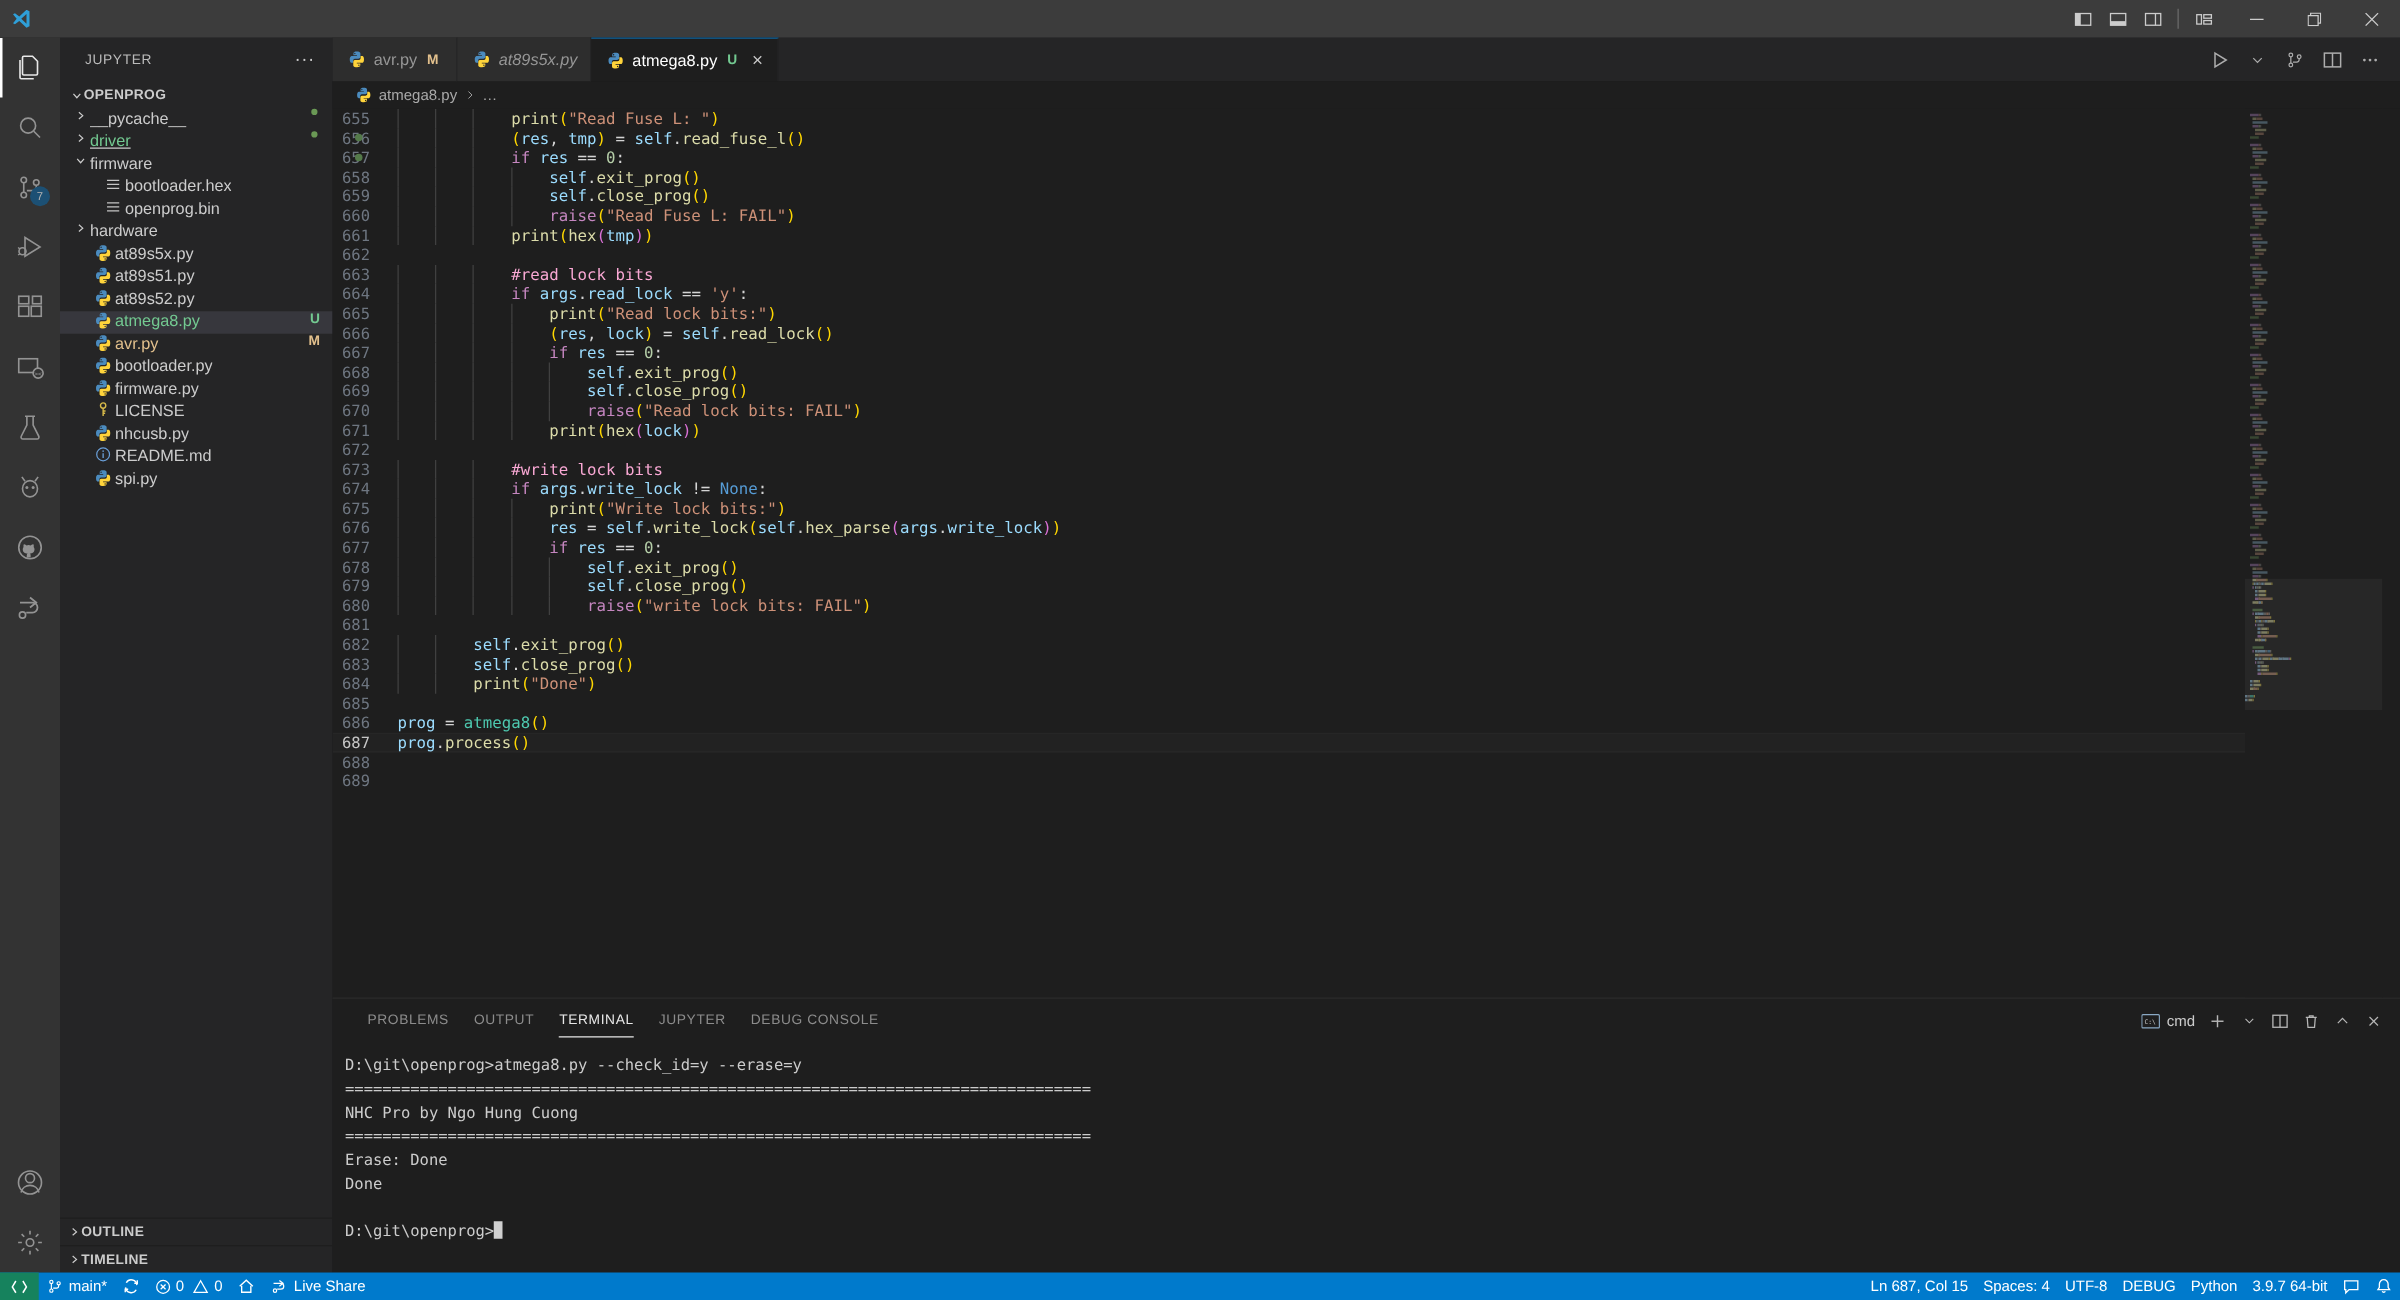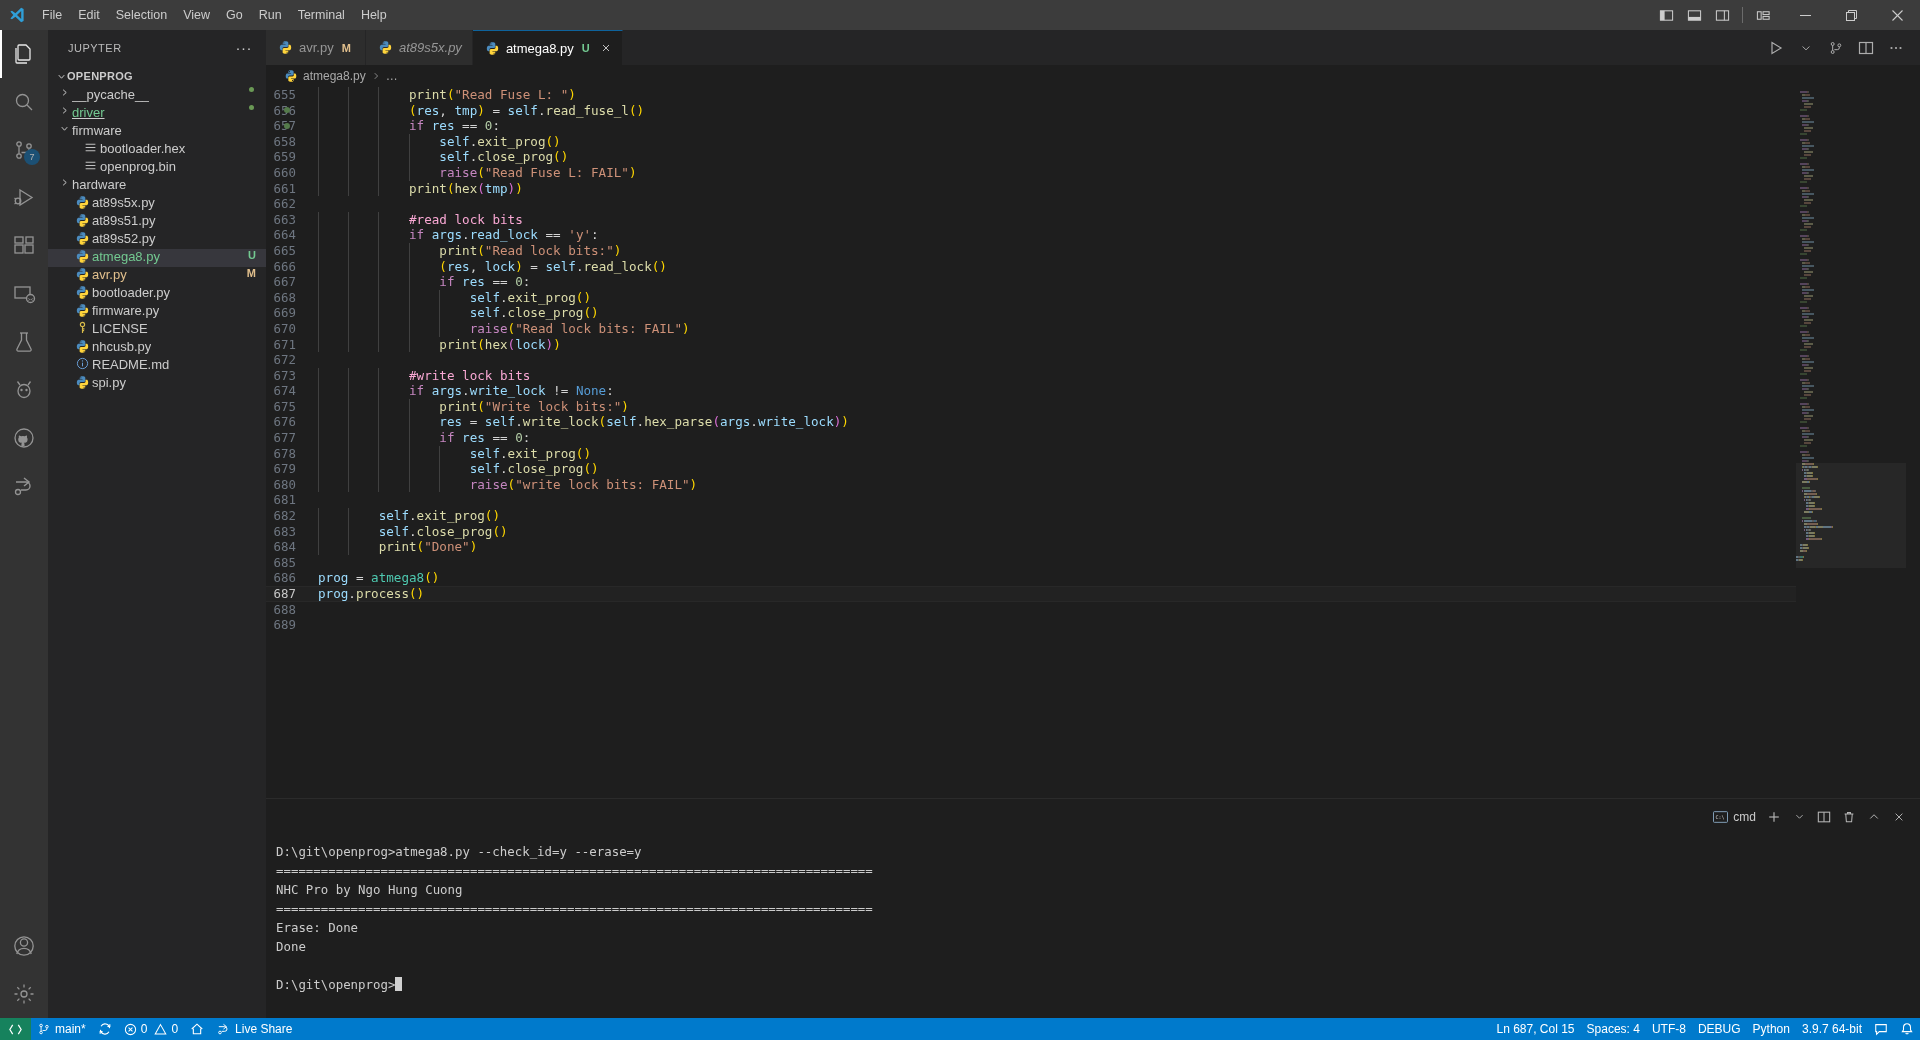--- a/index.html
+++ b/index.html
@@ -207,30 +207,20 @@
 </head>
 <body>
 
 <div class="app">
 
   <div class="titlebar">
     <div class="vs-logo">
       <svg width="18" height="18" viewBox="0 0 24 24">
           <path fill="#2f9fd8" d="M17.6 2.4 9.9 9.7 5.3 6.2 3.2 7.2l3.9 4.8-3.9 4.8 2.1 1 4.6-3.5 7.7 7.3 3.2-1.6V4l-3.2-1.6zm0 4.4v10.4l-5.6-5.2 5.6-5.2z"></path>
         </svg>
-    </div>
-    <div class="menu">
-      <div class="menu-item">File</div>
-      <div class="menu-item">Edit</div>
-      <div class="menu-item">Selection</div>
-      <div class="menu-item">View</div>
-      <div class="menu-item">Go</div>
-      <div class="menu-item">Run</div>
-      <div class="menu-item">Terminal</div>
-      <div class="menu-item">Help</div>
     </div>
     <div class="title-right">
       <div class="layout-ctrls">
         <div class="layout-btn">
           <svg width="15" height="15" viewBox="0 0 16 16">
               <rect x="1.5" y="3" width="13" height="10" fill="none" stroke="#cccccc" stroke-width="1.1"></rect>
               <rect x="1.5" y="3" width="4.5" height="10" fill="#cccccc"></rect>
             </svg>
         </div>
         <div class="layout-btn">
@@ -542,20 +532,38 @@
               <span class="chev"></span>
               <span class="ficon">
                 <svg width="15" height="15" viewBox="0 0 24 24">
                   <path d="M11.9 2c-2.6 0-4.3.7-4.3 2.7v2.1h4.5v.8H5.8S2.9 7.3 2.9 12s2.6 4.3 2.6 4.3h1.7v-2.6s-.1-2.6 2.5-2.6h4.3s2.5.1 2.5-2.4V4.7S16.9 2 11.9 2zM9.4 3.6a.9.9 0 1 1 0 1.8.9.9 0 0 1 0-1.8z" fill="#4b8bbe"></path>
                   <path d="M12.1 22c2.6 0 4.3-.7 4.3-2.7v-2.1h-4.5v-.8h6.3s2.9.4 2.9-4.4-2.6-4.3-2.6-4.3h-1.7v2.6s.1 2.6-2.5 2.6H9.9s-2.5-.1-2.5 2.4v4.1S7.1 22 12.1 22zm2.5-1.6a.9.9 0 1 1 0-1.8.9.9 0 0 1 0 1.8z" fill="#ffd43b"></path>
                 </svg>
               </span>
               <span class="label c-gray">spi.py</span>
             </div>
           </div>
+      </div>
+      <div class="sidebar-foot">
+        <div class="foot-row">
+          <span class="chev">
+            <svg width="11" height="11" viewBox="0 0 16 16">
+                <polyline points="6,4 10.5,8 6,12" fill="none" stroke="#cccccc" stroke-width="1.4"></polyline>
+              </svg>
+          </span>
+          <span>OUTLINE</span>
+        </div>
+        <div class="foot-row">
+          <span class="chev">
+            <svg width="11" height="11" viewBox="0 0 16 16">
+                <polyline points="6,4 10.5,8 6,12" fill="none" stroke="#cccccc" stroke-width="1.4"></polyline>
+              </svg>
+          </span>
+          <span>TIMELINE</span>
+        </div>
       </div>
     </div>
 
     <div class="editor-region">
 
       <div class="tabsbar">
         <div class="tabs" id="tabs-container">
             <div class="tab plain">
               <span>
                 <svg width="15" height="15" viewBox="0 0 24 24">
@@ -1455,20 +1463,27 @@
               <div class="mm-line" style="display: flex; opacity: 0.72;"></div>
               <div class="mm-line" style="display: flex; opacity: 0.72;"></div>
             </div>
           <div class="mm-slider" id="mm-slider" style="top: 376px; height: 105px;"></div>
         </div>
         <div class="scroll-deco"></div>
       </div>
 
       <div class="panel">
         <div class="panel-head">
+          <div id="panel-tabs" style="display:flex;">
+              <div class="ptab">PROBLEMS</div>
+              <div class="ptab">OUTPUT</div>
+              <div class="ptab active">TERMINAL</div>
+              <div class="ptab">JUPYTER</div>
+              <div class="ptab">DEBUG CONSOLE</div>
+            </div>
           <div class="panel-actions">
             <div class="cmd-chip">
               <span>
                 <svg width="15" height="14" viewBox="0 0 18 14">
                     <rect x="0.6" y="0.6" width="16.8" height="12.8" rx="1" fill="none" stroke="#8aa9c4" stroke-width="1.1"></rect>
                     <text x="3" y="9.5" font-size="6" fill="#cccccc" font-family="monospace">C:\</text>
                   </svg>
               </span>
               <span>cmd</span>
             </div>

